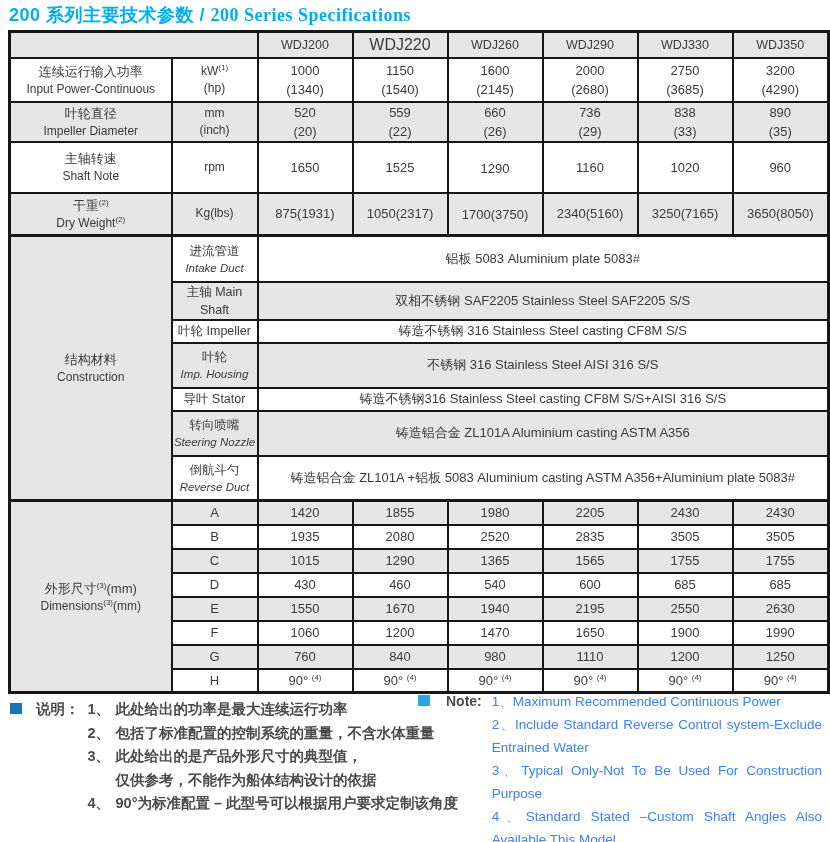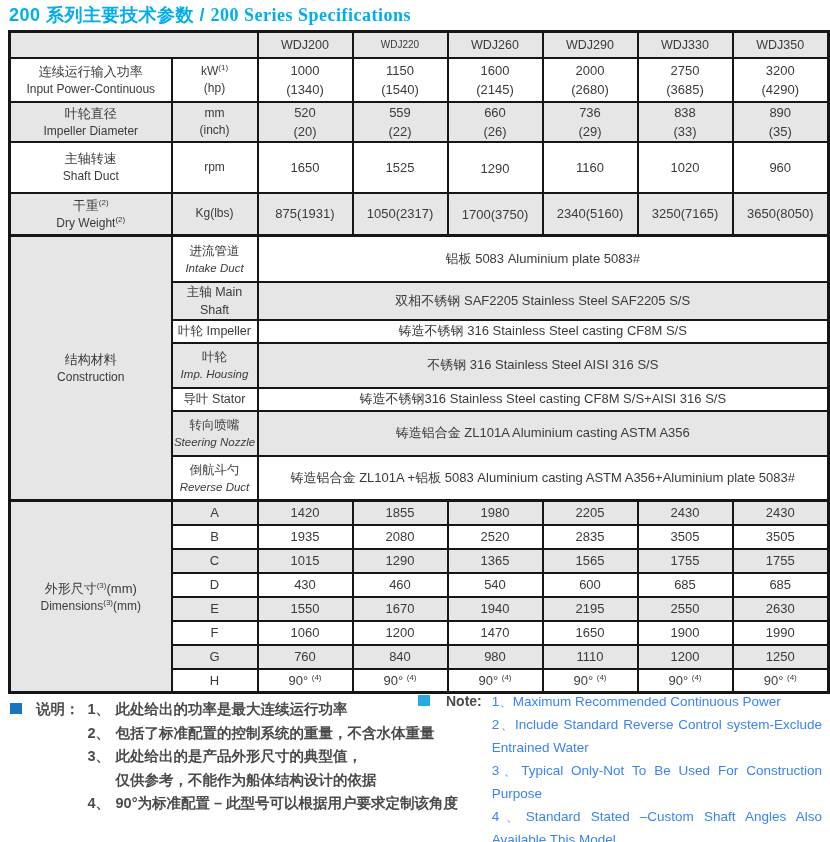--- a/index.html
+++ b/index.html
@@ -70,21 +70,21 @@
       <col style="width:95px">
       <col style="width:95px">
     <col style="width:95px">
       <col style="width:95px">
       <col style="width:96px">
   </colgroup>
   <tbody>
       <tr style="height: 26px;">
         <td class="shade" colspan="2"></td>
         <td class="shade" style="font-size: 12.5px;">WDJ200</td>
-        <td class="shade" style="font-size: 10px; margin-top: 36px;">WDJ220</td>
+        <td class="shade" style="font-size: 16px; margin-top: 36px;">WDJ220</td>
         <td class="shade" style="font-size: 12.5px;">WDJ260</td>
         <td class="shade" style="font-size: 12.5px;">WDJ290</td>
         <td class="shade" style="font-size: 12.5px;">WDJ330</td>
         <td class="shade" style="font-size: 12.5px;">WDJ350</td>
       </tr>
       <tr style="height: 44px;">
         <td class="grouplabel">
           <div class="l1">连续运行输入功率</div>
           <div class="l2">Input Power-Continuous</div>
         </td>
@@ -171,21 +171,21 @@
         <td class="shade">
           <div class="cellwrap">
             <div class="l1">890</div>
             <div class="l1">(35)</div>
           </div>
         </td>
       </tr>
       <tr style="height: 51px;">
         <td class="grouplabel">
           <div class="l1">主轴转速</div>
-          <div class="l2">Shaft Duct</div>
+          <div class="l2">Shaft Note</div>
         </td>
         <td>
           <div class="l2">rpm</div>
         </td>
         <td>
           <div class="cellwrap">
             <div class="l1">1650</div>
           </div>
         </td>
         <td>

